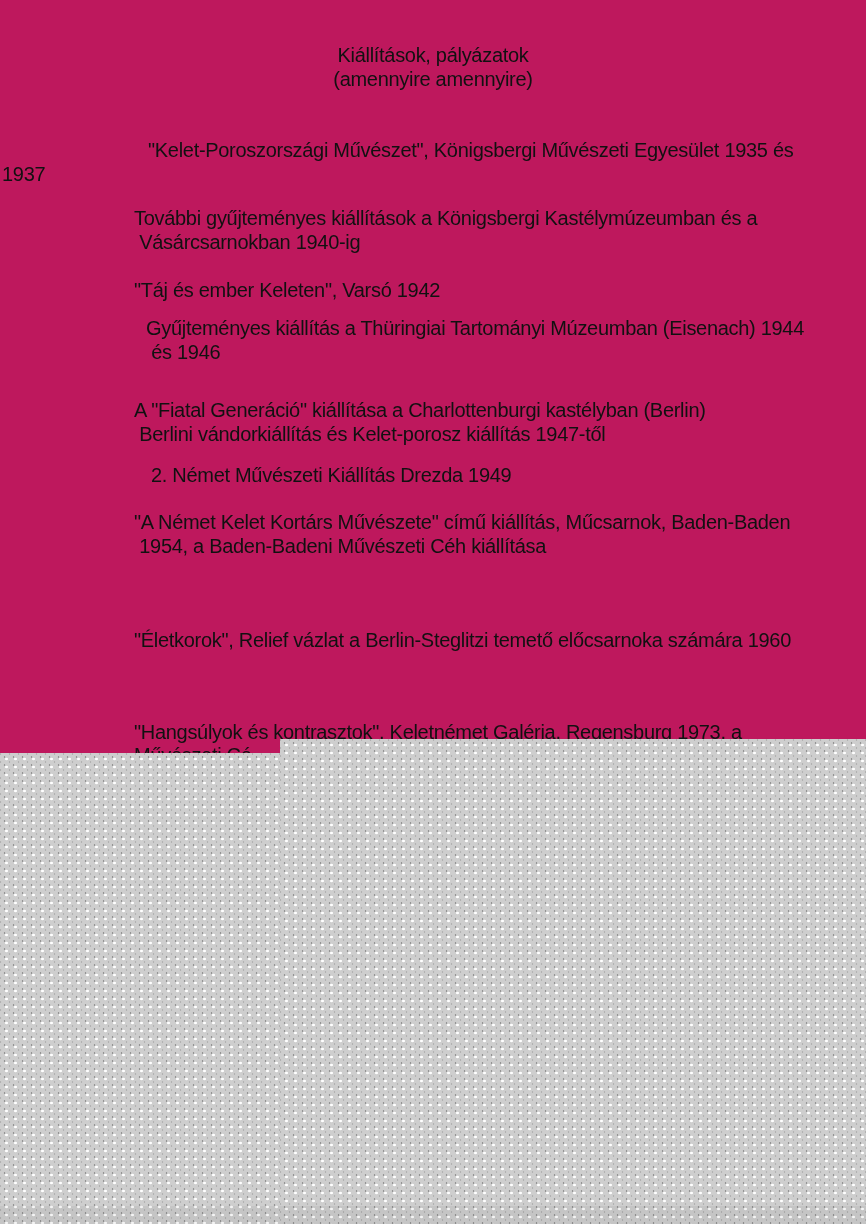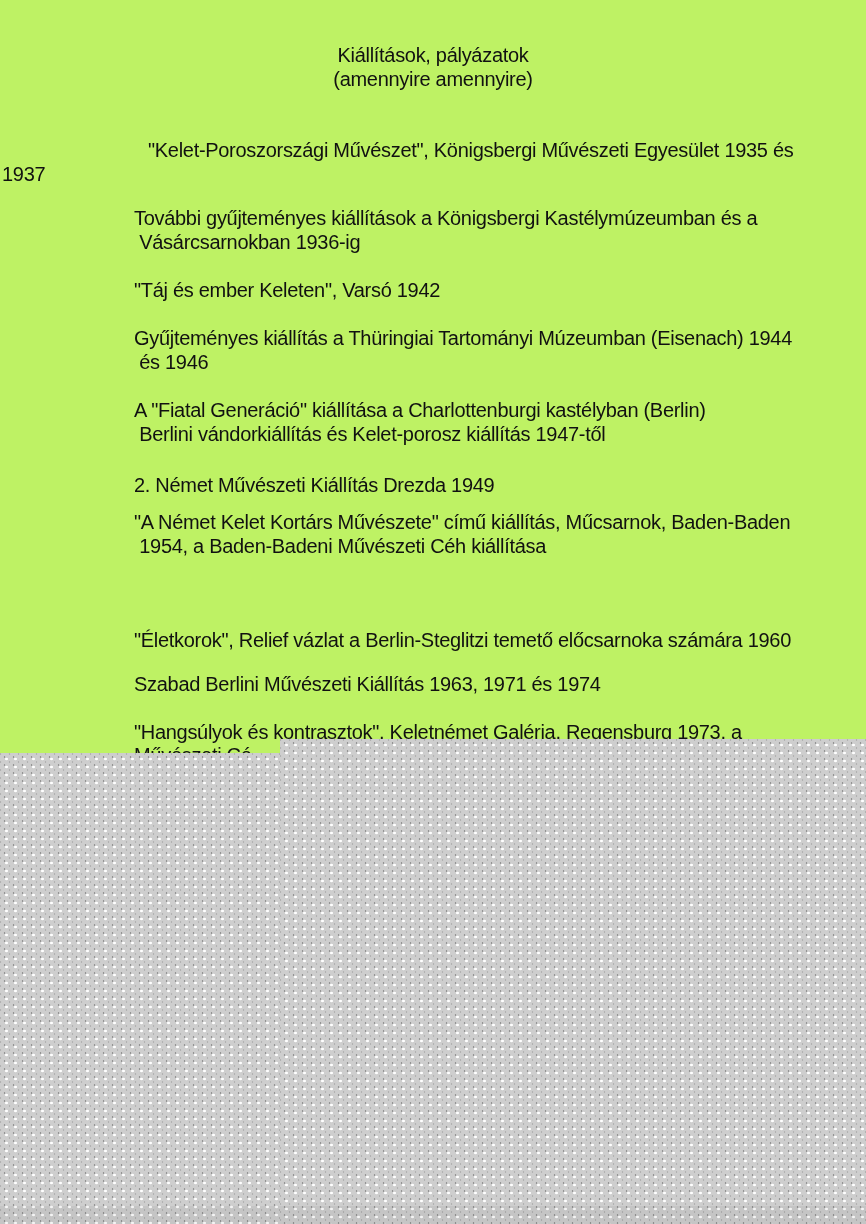--- a/index.html
+++ b/index.html
@@ -1,20 +1,20 @@
 <!DOCTYPE html>
 <html><head>
 <meta charset="utf-8">
 <style>
   html, body { margin: 0; padding: 0; background: #ffffff; }
   .page {
     position: relative;
     width: 866px;
     height: 1224px;
-    background: #bef264;
+    background: #be185d;
     overflow: hidden;
     font-family: "Liberation Sans", "DejaVu Sans", sans-serif;
     font-size: 20px;
     line-height: 24px;
     letter-spacing: -0.3px;
     color: #111111;
   }
   .title {
     position: absolute;
     top: 43px;
@@ -29,23 +29,23 @@
     white-space: pre;
   }
   .para.first {
     left: 2px;
     text-indent: 146px;
   }
   
   .p0  { top: 138px; }
   .p1  { top: 206px; }
   .p2  { top: 278px; }
-  .p3  { top: 326px; }
+  .p3  { top: 316px; margin-left: 12px; }
   .p4  { top: 398px; }
-  .p5  { top: 473px; }
+  .p5  { top: 463px; margin-left: 17px; }
   .p6  { top: 510px; }
   .p7  { top: 580px; }
   .p8  { top: 628px; }
   .p9  { top: 672px; }
   .p10 { top: 720px; }
   .p11 { top: 743px; }
 
   
   .halftone {
     position: absolute;
@@ -81,31 +81,30 @@
 </head>
 <body>
 
 <div class="page">
 
   <div class="title"><span>Kiállítások, pályázatok</span><br><span>(amennyire amennyire)</span></div>
 
   <div class="para first p0">"Kelet-Poroszországi Művészet", Königsbergi Művészeti Egyesület 1935 és
 1937</div>
   <div class="para p1">További gyűjteményes kiállítások a Königsbergi Kastélymúzeumban és a
- Vásárcsarnokban 1936-ig</div>
+ Vásárcsarnokban 1940-ig</div>
   <div class="para p2">"Táj és ember Keleten", Varsó 1942</div>
   <div class="para p3">Gyűjteményes kiállítás a Thüringiai Tartományi Múzeumban (Eisenach) 1944
  és 1946</div>
   <div class="para p4">A "Fiatal Generáció" kiállítása a Charlottenburgi kastélyban (Berlin)
  Berlini vándorkiállítás és Kelet-porosz kiállítás 1947-től</div>
   <div class="para p5">2. Német Művészeti Kiállítás Drezda 1949</div>
   <div class="para p6">"A Német Kelet Kortárs Művészete" című kiállítás, Műcsarnok, Baden-Baden
  1954, a Baden-Badeni Művészeti Céh kiállítása</div>
   <div class="para p8">"Életkorok", Relief vázlat a Berlin-Steglitzi temető előcsarnoka számára 1960</div>
-  <div class="para p9">Szabad Berlini Művészeti Kiállítás 1963, 1971 és 1974</div>
   <div class="para p10">"Hangsúlyok és kontrasztok", Keletnémet Galéria, Regensburg 1973, a</div>
   <div class="para p11">Művészeti Cé</div>
 
   <div class="halftone halftone-main"></div>
   <div class="halftone halftone-left"></div>
   <div class="bottom-strip"></div>
 
 </div>
 
 </body></html>

